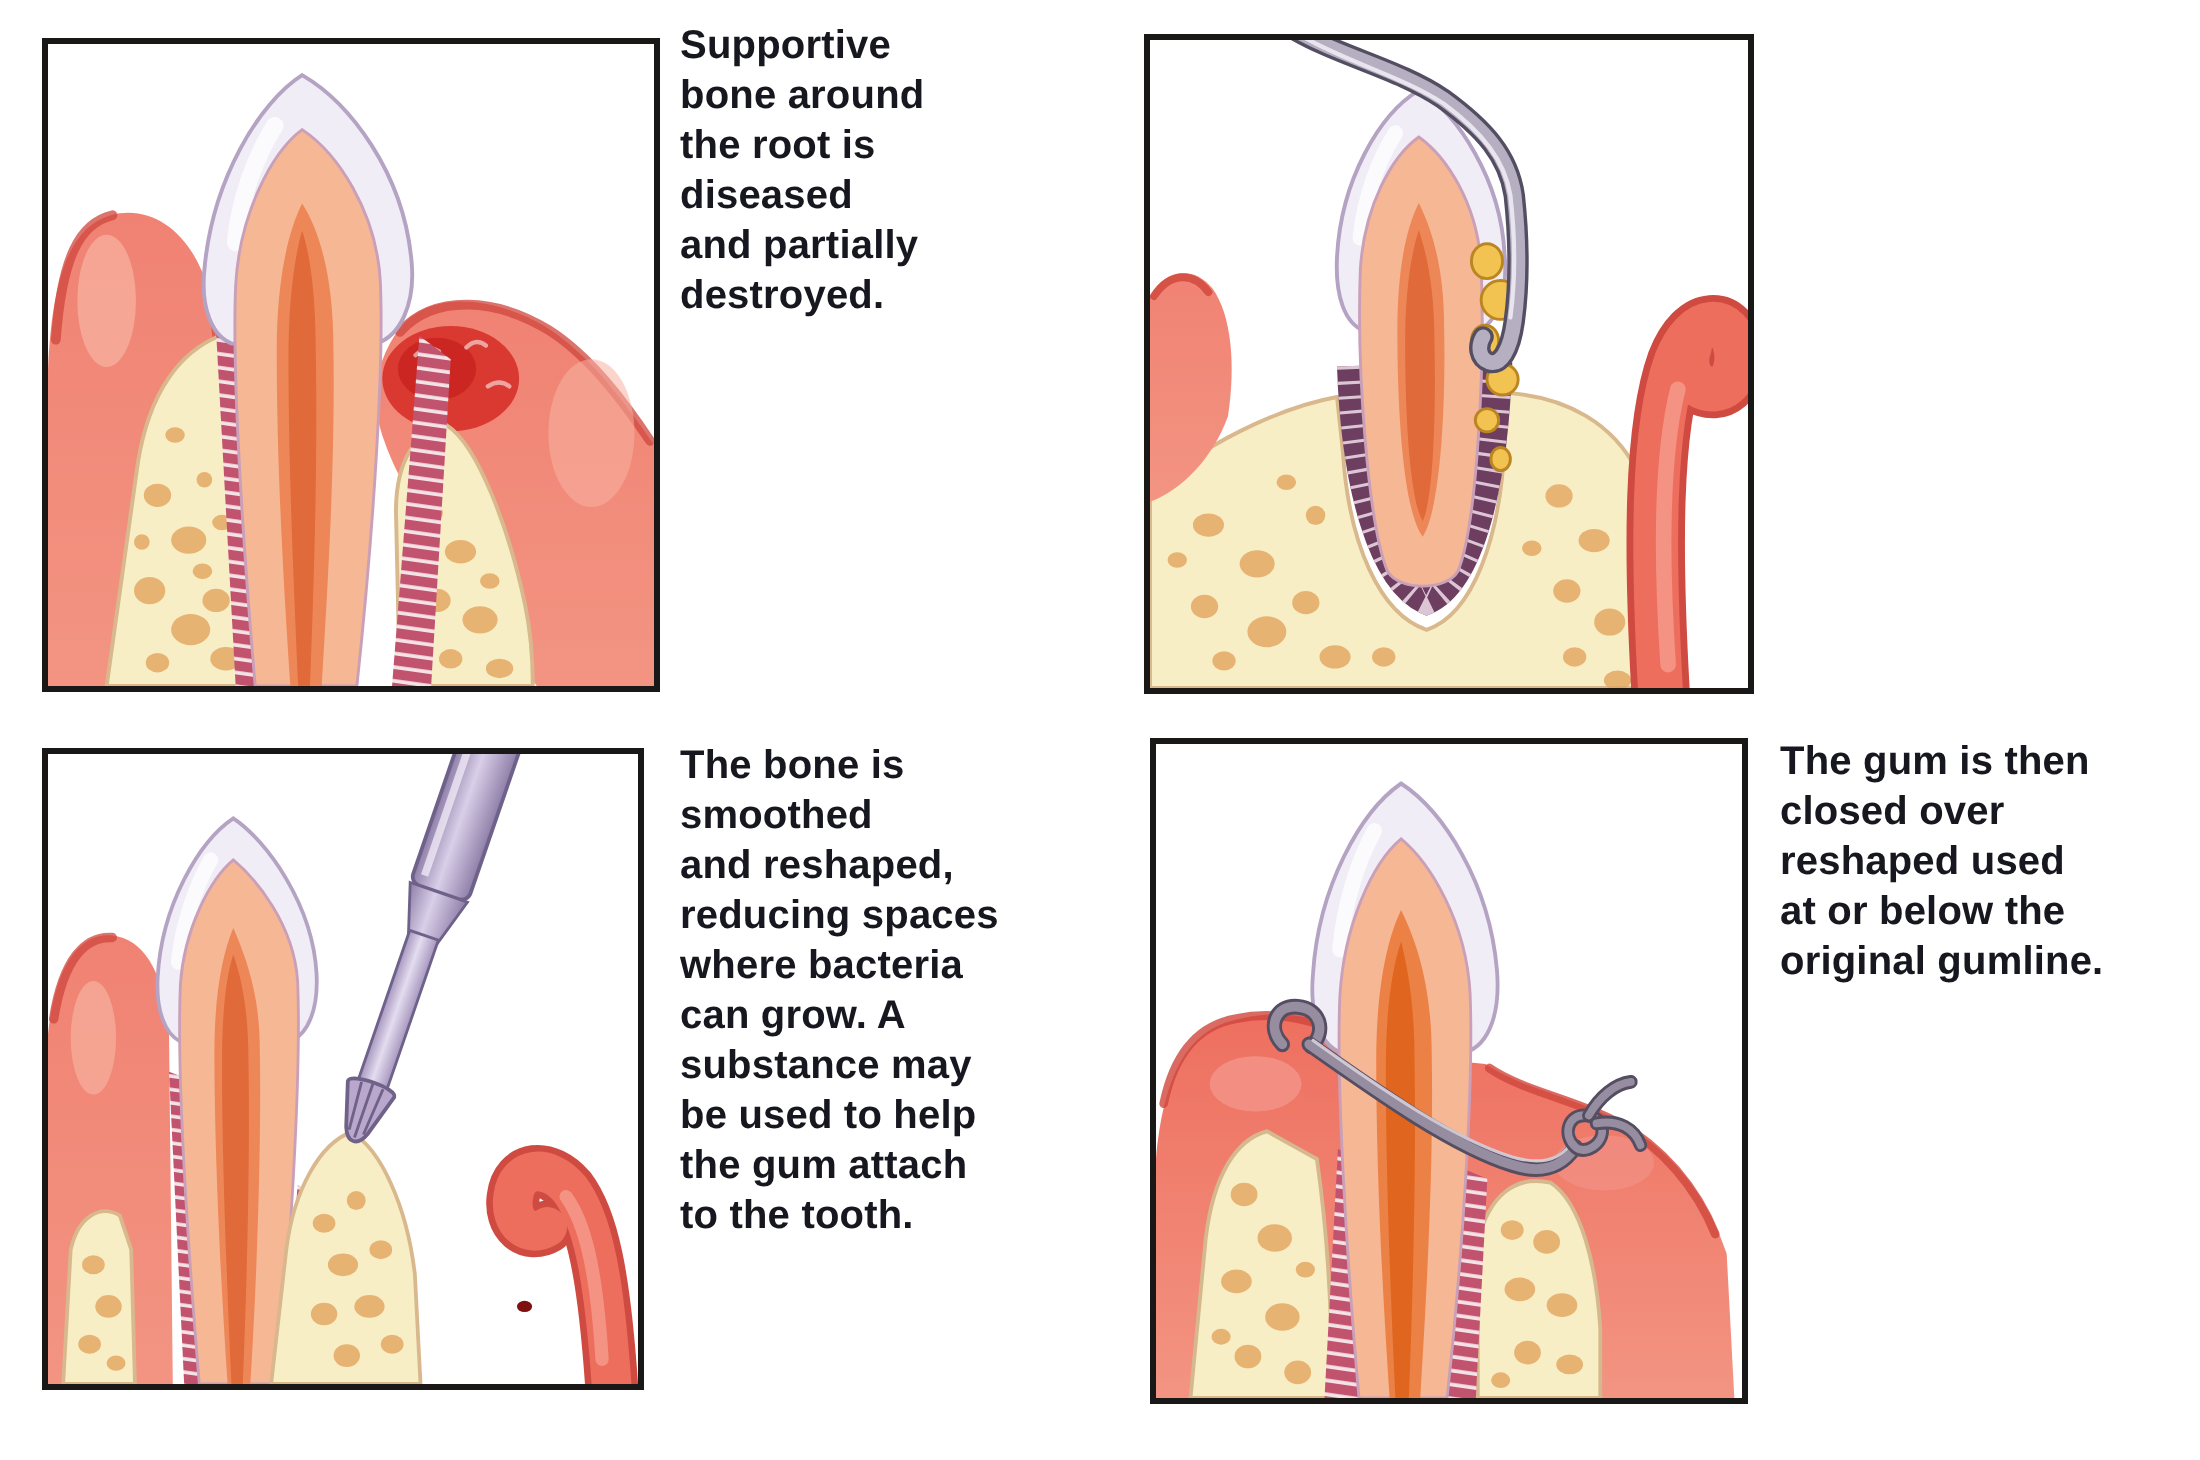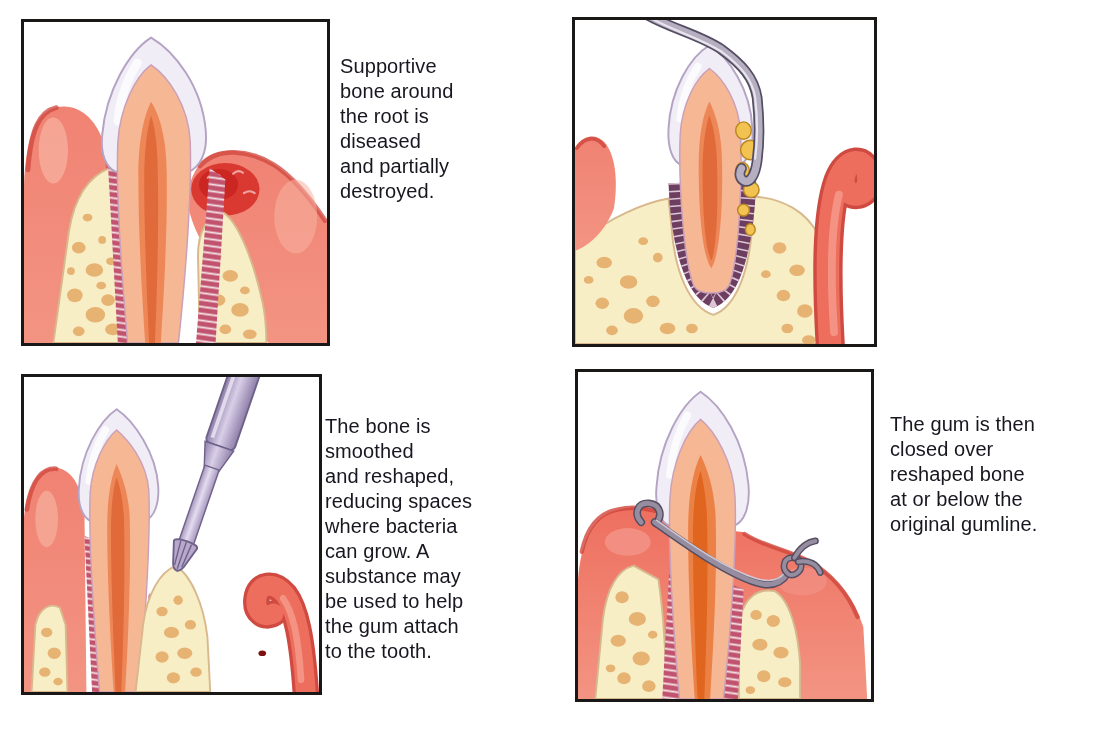--- a/index.html
+++ b/index.html
@@ -1,27 +1,27 @@
 <!DOCTYPE html>
 <html><head>
 <meta charset="utf-8">
 <style>
   html,body{margin:0;padding:0;background:#ffffff;}
   .page{position:relative;width:1100px;height:730px;background:#ffffff;overflow:hidden;
         font-family:"Liberation Sans",sans-serif;}
   .art{position:absolute;border:3px solid #1a1816;background:#ffffff;box-sizing:border-box;}
   .art svg{display:block;width:100%;height:100%;}
-  .caption{position:absolute;font-weight:400;font-size:20px;line-height:25px;color:#17171f;
-           white-space:pre-line;letter-spacing:0.1px;margin-top:43px;}
+  .caption{position:absolute;font-weight:700;font-size:20px;line-height:25px;color:#17171f;
+           white-space:pre-line;letter-spacing:0.1px;}
   #art-tl{left:21px;top:19px;width:309px;height:327px;}
   #cap-tl{left:340px;top:11px;width:185px;}
   #art-tr{left:572px;top:17px;width:305px;height:330px;}
   #cap-tr{left:890px;top:11px;width:185px;}
   #art-bl{left:21px;top:374px;width:301px;height:321px;}
-  #cap-bl{left:325px;top:371px;width:190px;}
+  #cap-bl{left:340px;top:371px;width:190px;}
   #art-br{left:575px;top:369px;width:299px;height:333px;}
   #cap-br{left:890px;top:369px;width:190px;}
 </style>
 </head>
 <body>
 
 <div class="page">
 
   <div class="art" id="art-tl">
     <svg viewBox="0 0 310 330" preserveAspectRatio="none">
@@ -334,17 +334,17 @@
           <path d="M226,188 C232,178 240,172 248,171" stroke="#554d60" stroke-width="7"></path>
           <path d="M226,188 C232,178 240,172 248,171" stroke="#968da1" stroke-width="4"></path>
           <path d="M230,192 C242,190 250,195 253,203" stroke="#554d60" stroke-width="7"></path>
           <path d="M230,192 C242,190 250,195 253,203" stroke="#968da1" stroke-width="4"></path>
         </g>
       </g>
     </svg>
   </div>
   <div class="caption" id="cap-br">The gum is then
 closed over
-reshaped bone
+reshaped used
 at or below the
 original gumline.</div>
 
 </div>
 
 </body></html>

